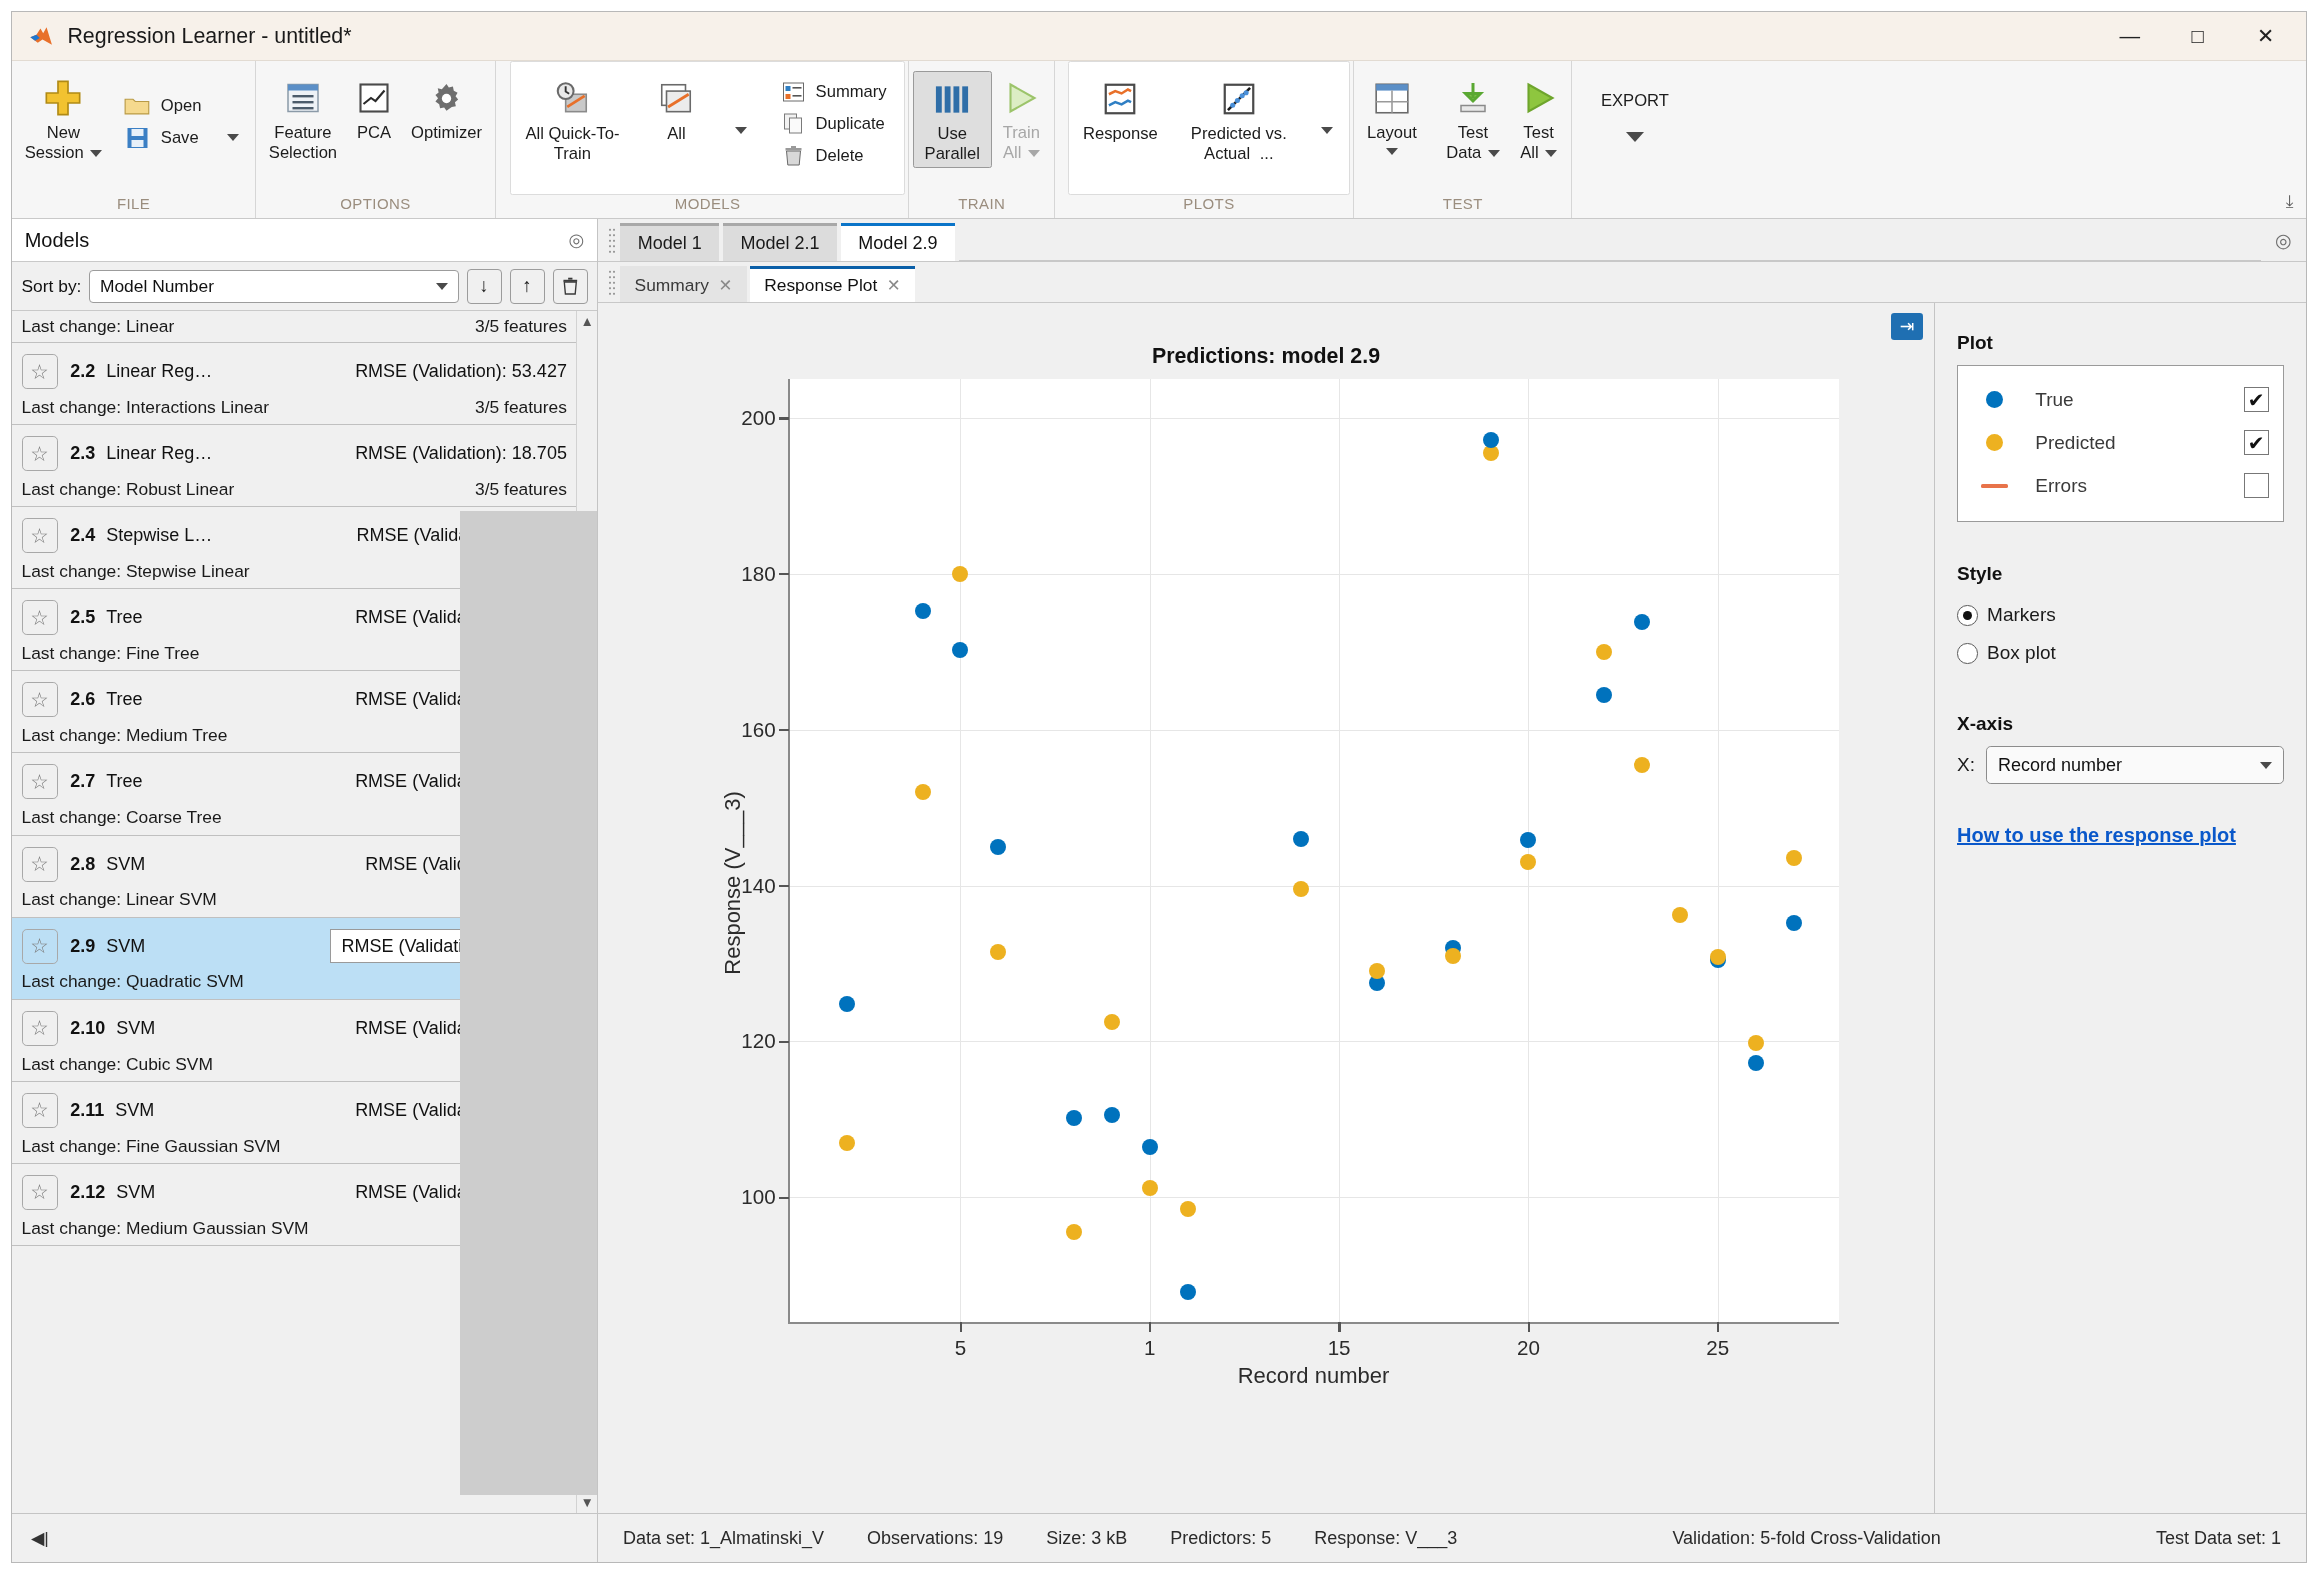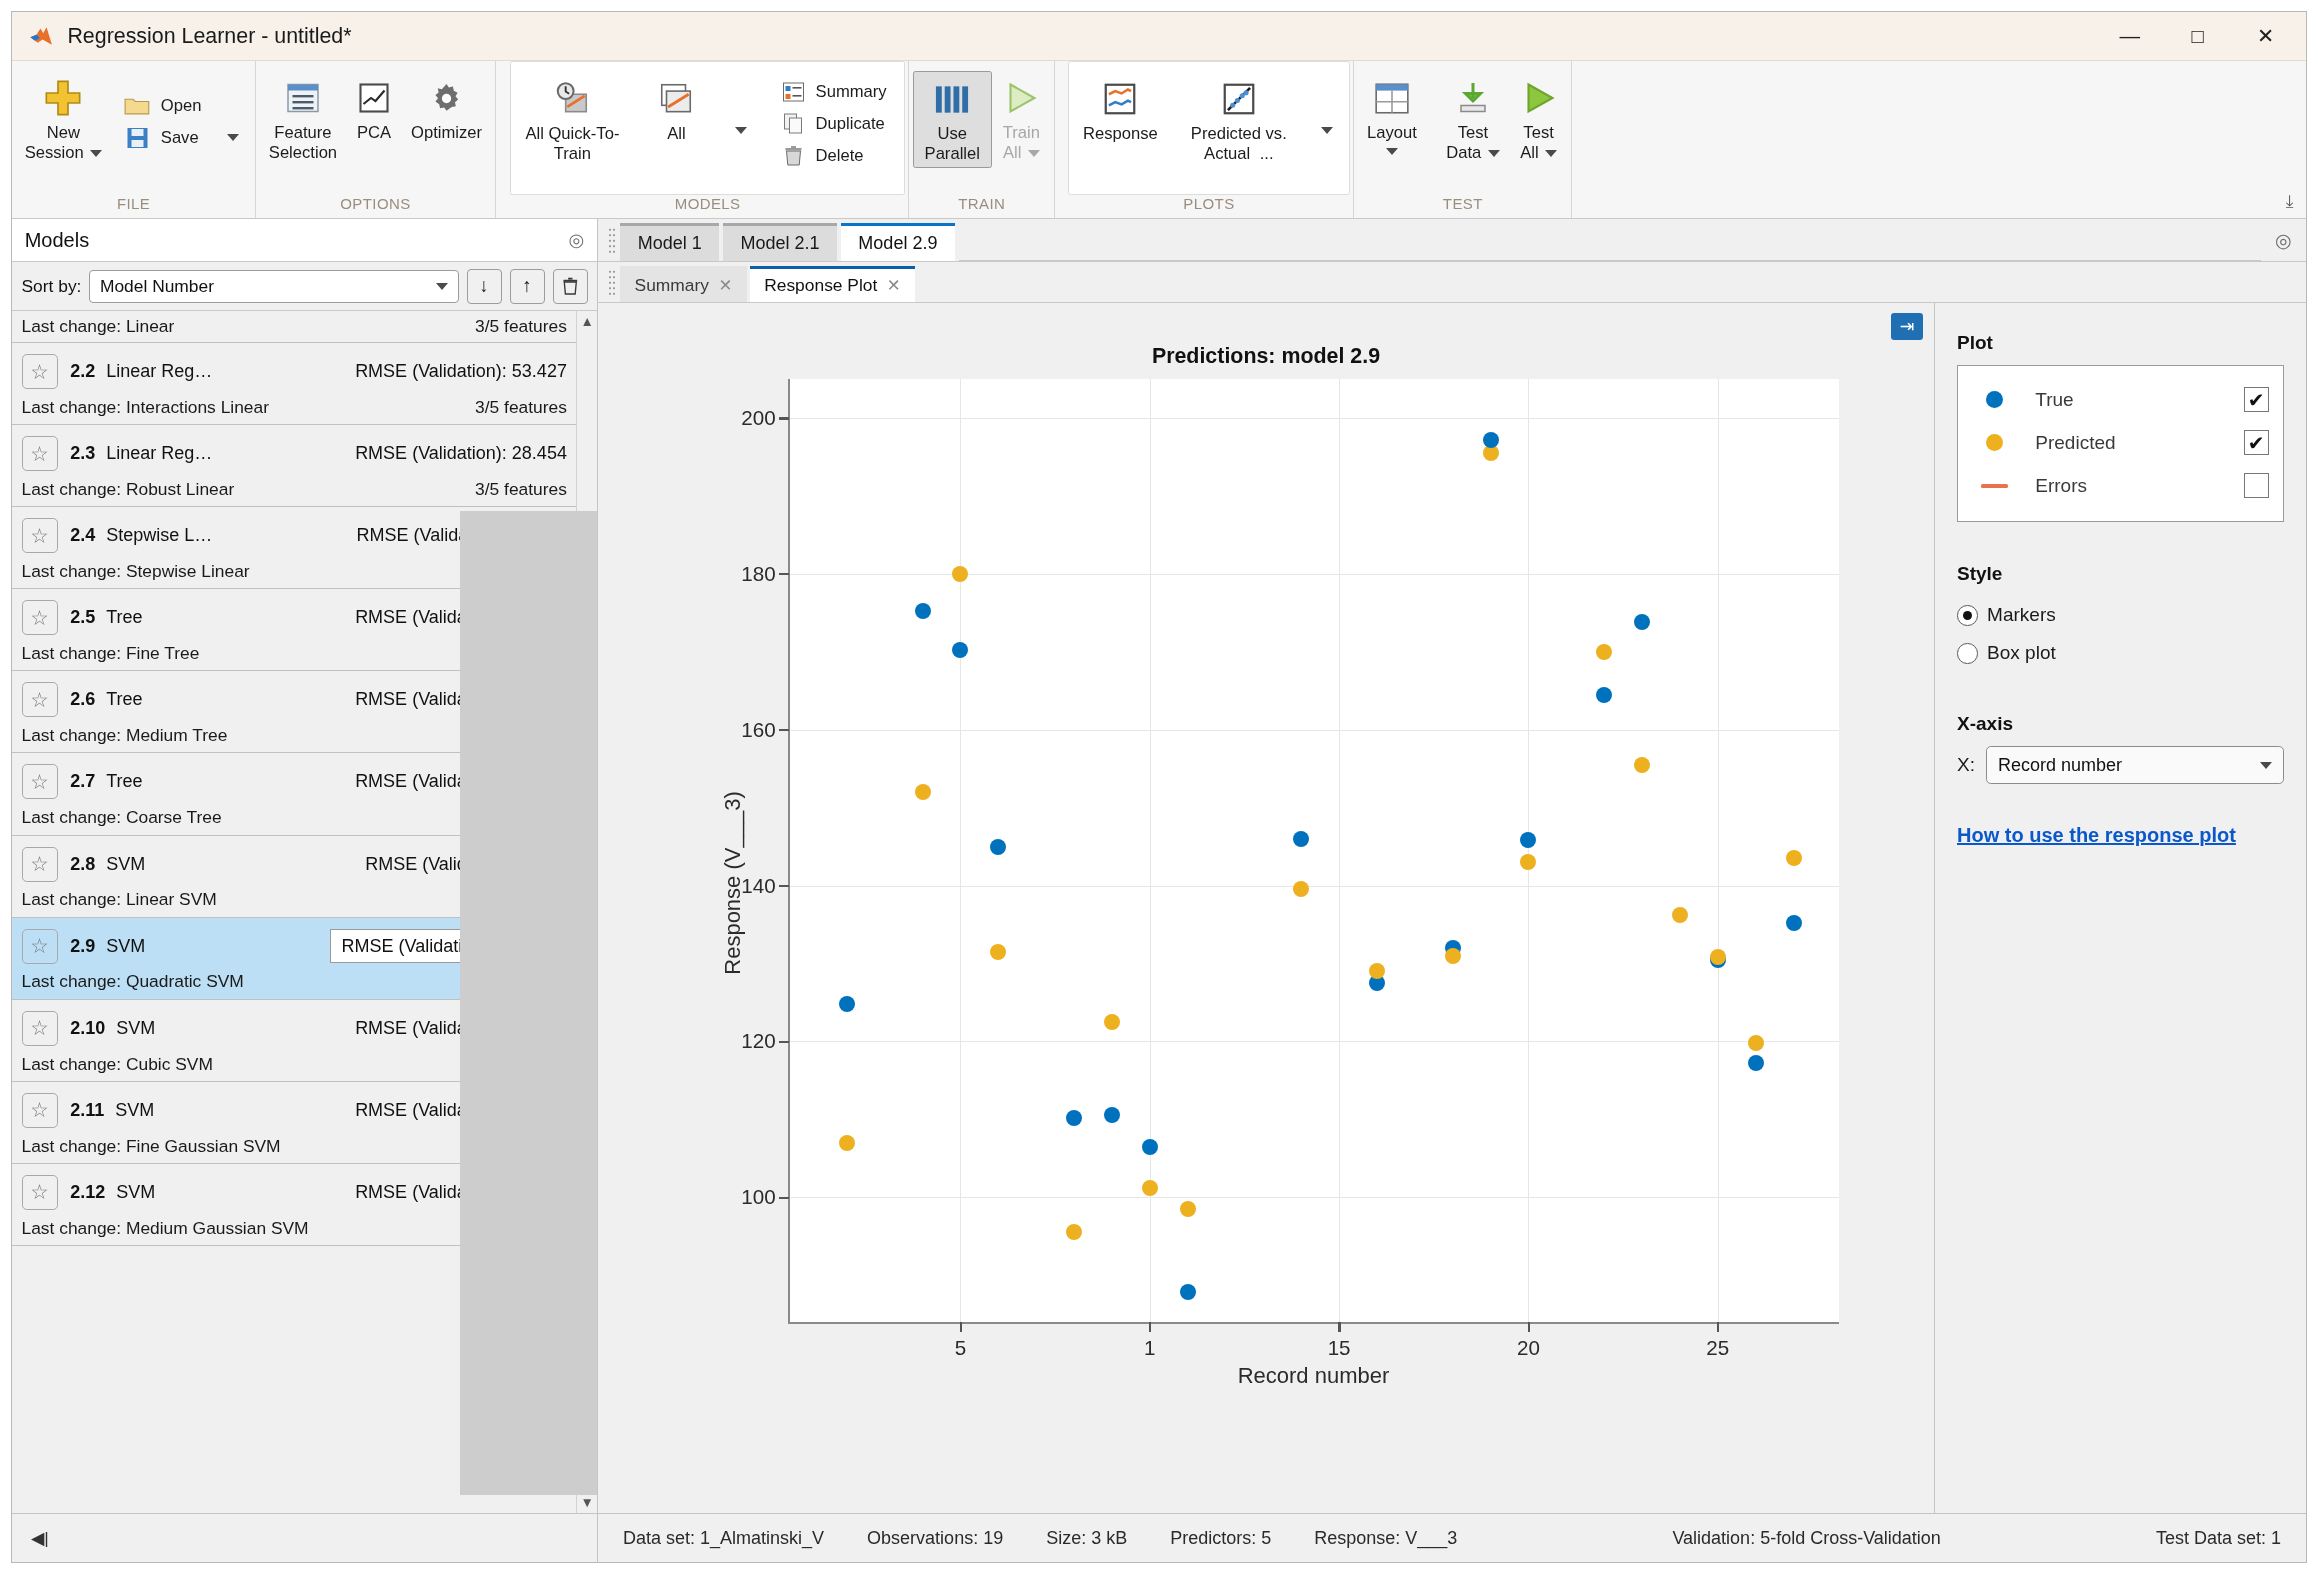--- a/index.html
+++ b/index.html
@@ -532,20 +532,26 @@
           <span style="display:flex;align-items:center;gap:6.3px">
             <span>All</span>
             <span class="caret-dn"></span>
           </span>
         </div>
       </div>
       <div class="rgroup-label">TEST</div>
     </div>
 
     <div class="rgroup" style="border-right:none">
+      <div class="rgroup-body" style="padding-top:27px">
+        <div class="rbtn" style="min-width:119px">
+          <span>EXPORT</span>
+          <span class="caret-dn" style="margin-top:20.6px;border-left-width:9.5px;border-right-width:9.5px;border-top-width:10.3px"></span>
+        </div>
+      </div>
       <div class="rgroup-label">&nbsp;</div>
     </div>
 
     <div class="ribbon-collapse">⤓</div>
   </div>
 
   <div class="main">
 
     <div class="sidebar">
       <div class="sb-header">
@@ -587,21 +593,21 @@
               <div class="mc-row2">
                 <span class="mc-change">Last change: Interactions Linear</span>
                 <span class="mc-feat">3/5 features</span>
               </div>
             </div>
             <div class="model-card">
               <div class="mc-row1">
                 <div class="star">☆</div>
                 <span class="mc-num">2.3</span>
                 <span class="mc-type">Linear Reg…</span>
-                <span class="mc-rmse">RMSE (Validation): 28.454</span>
+                <span class="mc-rmse">RMSE (Validation): 18.705</span>
               </div>
               <div class="mc-row2">
                 <span class="mc-change">Last change: Robust Linear</span>
                 <span class="mc-feat">3/5 features</span>
               </div>
             </div>
             <div class="model-card">
               <div class="mc-row1">
                 <div class="star">☆</div>
                 <span class="mc-num">2.4</span>

